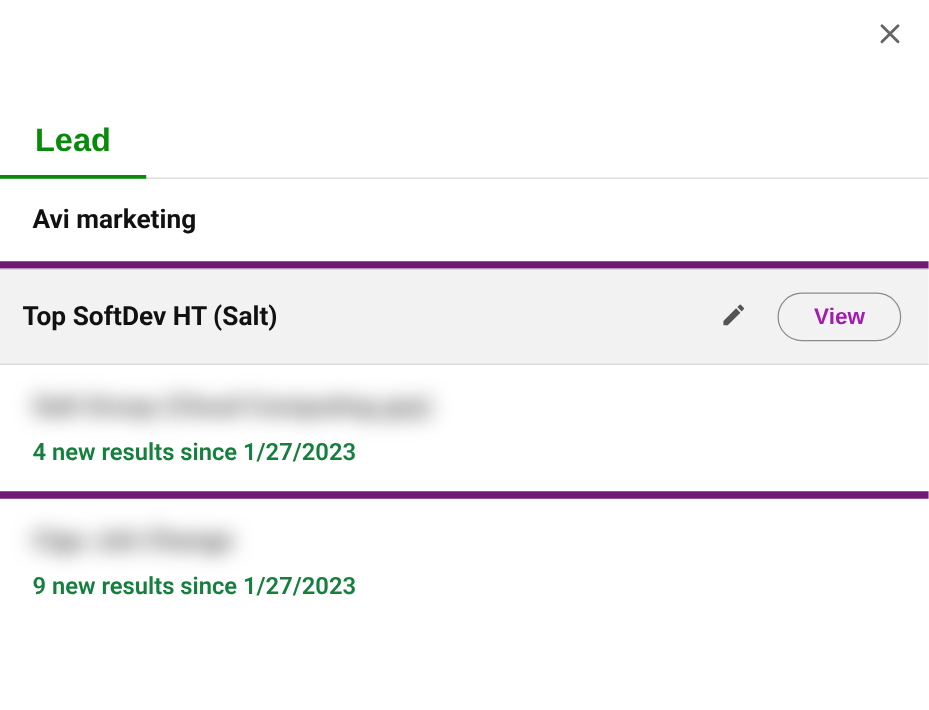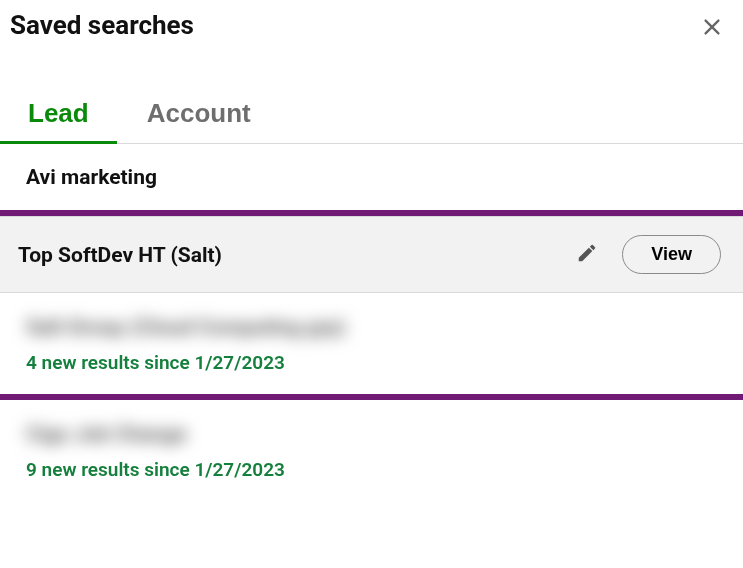--- a/index.html
+++ b/index.html
@@ -121,50 +121,48 @@
       cursor: pointer;
       padding: 4px;
       color: #555;
       display: flex;
       align-items: center;
     }
     .icon-btn svg { width: 22px; height: 22px; }
     .view-btn {
       border: 1.5px solid #8a8a8a;
       background: #f2f2f2;
-      color: #000000;
+      color: #a21caf;
       font-size: 18px;
       font-weight: 600;
       padding: 8px 28px;
       border-radius: 24px;
       cursor: pointer;
     }
   </style>
 </head>
 <body>
 
 <div class="panel">
 
   <div class="header">
     <div class="titles">
-      <div class="title">Saved searches</div>
     </div>
     <button class="close-btn">
       <span>
         <svg viewBox="0 0 24 24" fill="none" stroke="currentColor" stroke-width="2.5" stroke-linecap="round">
           <line x1="5" y1="5" x2="19" y2="19"></line>
           <line x1="19" y1="5" x2="5" y2="19"></line>
         </svg>
       </span>
     </button>
   </div>
 
   <div class="tabs">
     <button class="tab active">Lead</button>
-    <button class="tab">Account</button>
   </div>
 
   <div class="list">
 
     <div class="row">
       <div class="left">
         <div class="row-title">Avi marketing</div>
       </div>
     </div>
 

